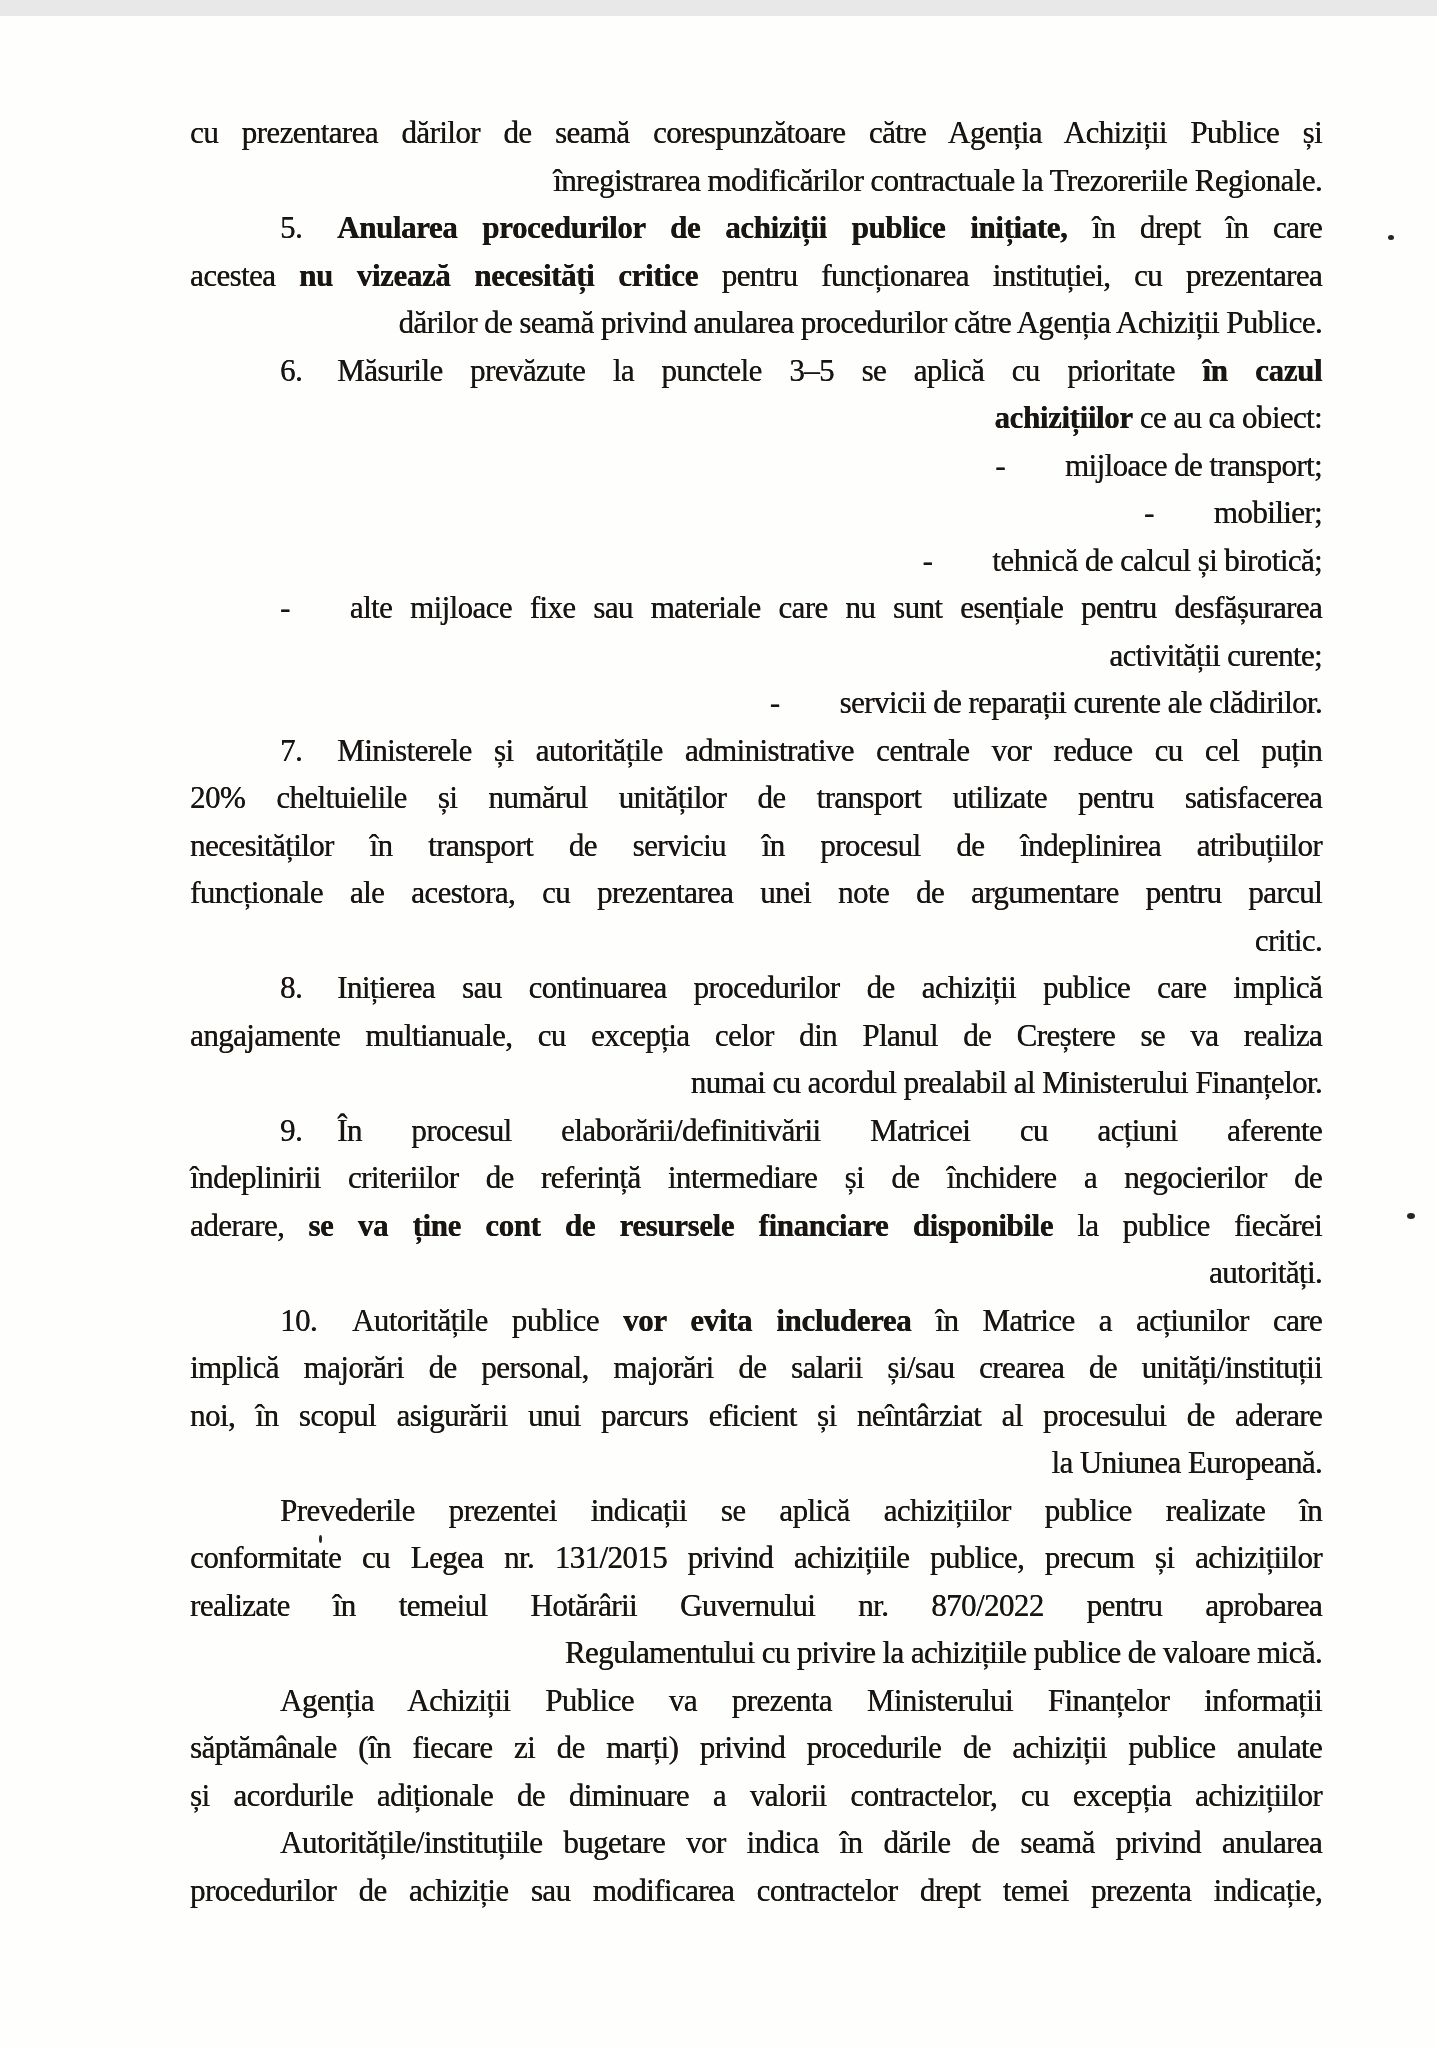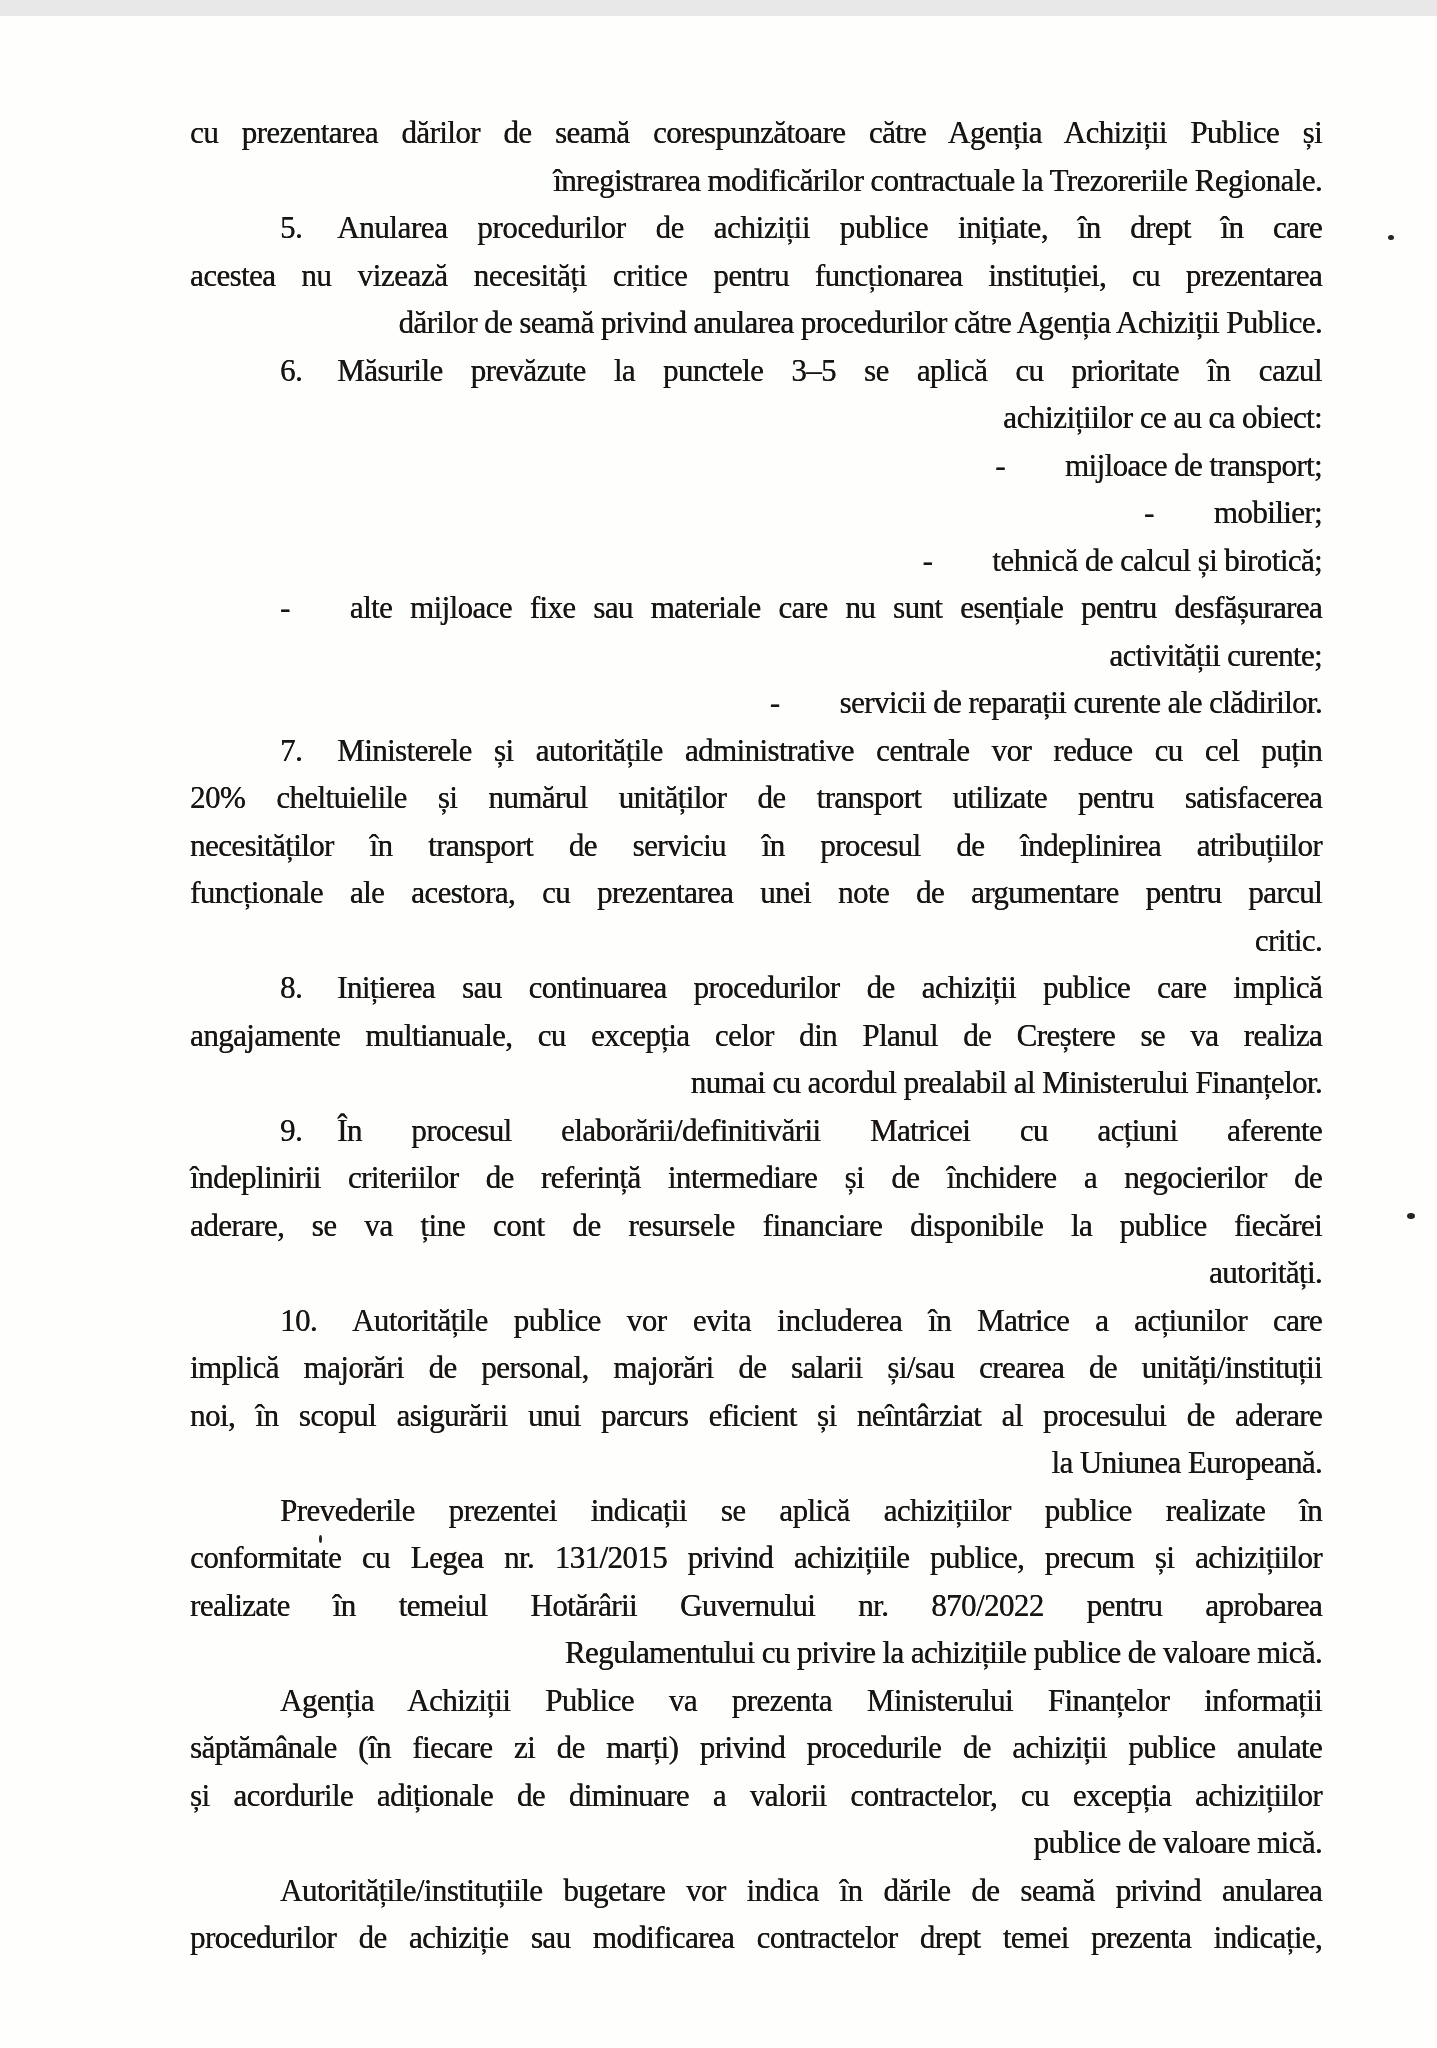--- a/index.html
+++ b/index.html
@@ -23,21 +23,21 @@
     top: 93px;
     width: 1132px;
     font-size: 31px;
     line-height: 47.5px;
     letter-spacing: -0.6px;
     text-shadow: 0.35px 0 0 currentColor;
   }
   .line { height: 47.5px; white-space: normal; }
   .line.j { text-align: justify; text-align-last: justify; }
   .line.l { text-align: right; }
-  .seg-b { font-weight: normal; letter-spacing: -0.4px; }
+  .seg-b { font-weight: bold; letter-spacing: -0.4px; }
   .sp { display: inline-block; }
   .sp-indent { width: 90px; }
   .sp-num { width: 35px; }
   .sp-dash { width: 60px; }
   .artifact {
     position: absolute;
     background: #2a2420;
     border-radius: 50%;
   }
 </style>
@@ -75,20 +75,19 @@
       <div class="line j"><span class="seg">implică majorări de personal, majorări de salarii și/sau crearea de unități/instituții</span></div>
       <div class="line j"><span class="seg">noi, în scopul asigurării unui parcurs eficient și neîntârziat al procesului de aderare</span></div>
       <div class="line l"><span class="seg">la Uniunea Europeană.</span></div>
       <div class="line j"><span class="sp sp-indent"></span><span class="seg">Prevederile prezentei indicații se aplică achizițiilor publice realizate în</span></div>
       <div class="line j"><span class="seg">conformitate cu Legea nr. 131/2015 privind achizițiile publice, precum și achizițiilor</span></div>
       <div class="line j"><span class="seg">realizate în temeiul Hotărârii Guvernului nr. 870/2022 pentru aprobarea</span></div>
       <div class="line l"><span class="seg">Regulamentului cu privire la achizițiile publice de valoare mică.</span></div>
       <div class="line j"><span class="sp sp-indent"></span><span class="seg">Agenția Achiziții Publice va prezenta Ministerului Finanțelor informații</span></div>
       <div class="line j"><span class="seg">săptămânale (în fiecare zi de marți) privind procedurile de achiziții publice anulate</span></div>
       <div class="line j"><span class="seg">și acordurile adiționale de diminuare a valorii contractelor, cu excepția achizițiilor</span></div>
-      <div class="line l"><span class="seg">publice de valoare mică.</span></div>
       <div class="line j"><span class="sp sp-indent"></span><span class="seg">Autoritățile/instituțiile bugetare vor indica în dările de seamă privind anularea</span></div>
       <div class="line j"><span class="seg">procedurilor de achiziție sau modificarea contractelor drept temei prezenta indicație,</span></div>
     </div>
 <div class="artifact" style="left: 1388px; top: 219px; width: 6px; height: 5px;"></div>
     <div class="artifact" style="left: 1407px; top: 1197px; width: 8px; height: 6px;"></div>
     <div class="artifact" style="left: 319px; top: 1519px; width: 3px; height: 8px;"></div>
   </div>
 
 </body></html>

